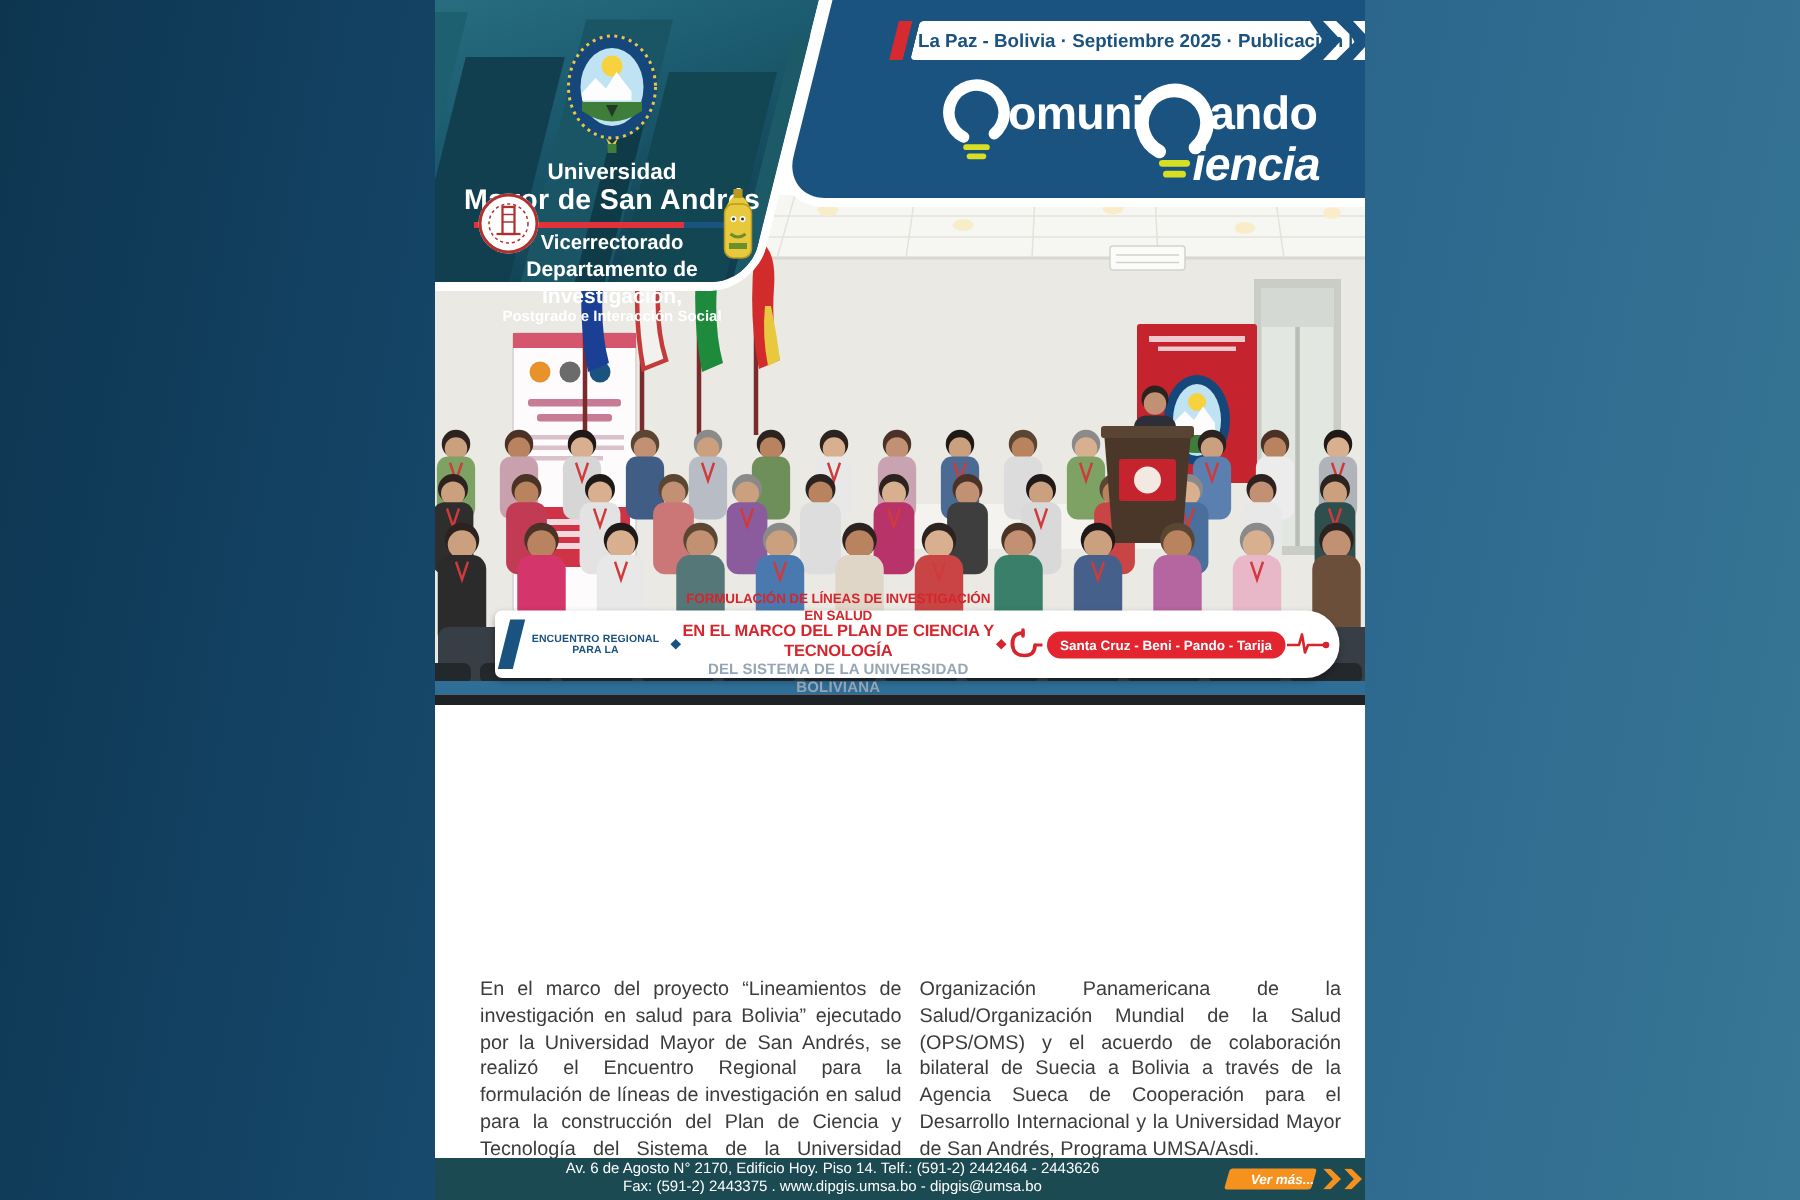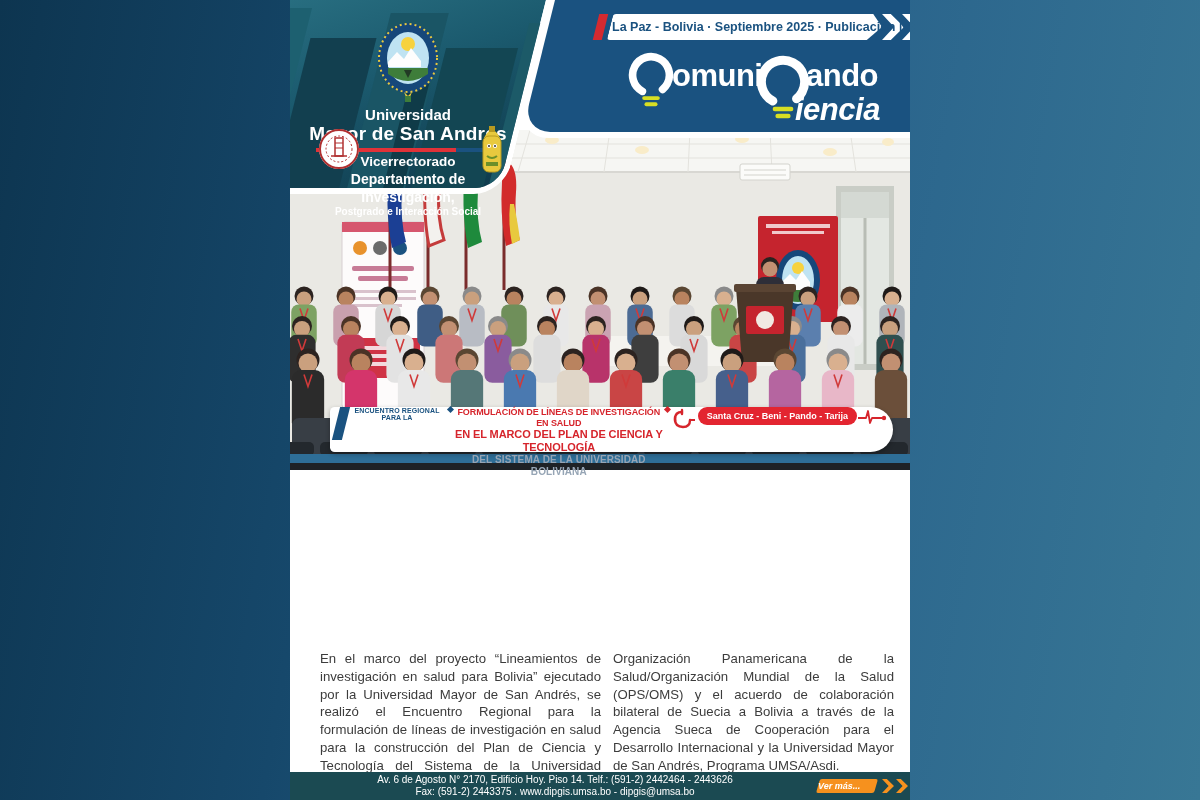--- a/index.html
+++ b/index.html
@@ -38,21 +38,21 @@
   
   .uni{position:absolute;z-index:4;color:#fff;text-align:center;}
   .uni-bar{display:flex;justify-content:center;margin:3px auto 2px;}
   .uni-bar i{display:block;height:4px;}
 
   
   .photo{position:absolute;left:0;top:130px;width:620px;height:340px;z-index:1;}
 
   
   .strip{position:absolute;left:40px;top:407px;width:563px;height:45px;background:#fff;
-      border-radius:5px 24px 24px 5px;z-index:4;display:flex;align-items:flex-start;
+      border-radius:5px 24px 24px 5px;z-index:4;display:flex;align-items:center;
       box-shadow:0 2px 5px rgba(0,0,0,.3);}
   .strip .b-blue{width:10px;height:33px;background:#1a5280;transform:skewX(-14deg);margin-left:6px;flex:none;}
   .strip .b-left{width:102px;font-size:7px;font-weight:700;color:#1a5280;text-align:center;flex:none;letter-spacing:.1px;}
   .diamond{width:5px;height:5px;transform:rotate(45deg);flex:none;}
   .strip .b-center{flex:1;text-align:center;line-height:1.18;min-width:0;}
   .strip .l1{font-size:9px;font-weight:800;color:#d6252c;letter-spacing:-.1px;}
   .strip .l2{font-size:11px;font-weight:800;color:#d6252c;letter-spacing:-.1px;}
   .strip .l3{font-size:10px;font-weight:700;color:#96a5b5;letter-spacing:.1px;}
   .strip .b-pill{background:#e32530;color:#fff;font-size:9px;font-weight:700;padding:4px 9px;
       border-radius:99px;white-space:nowrap;flex:none;}
@@ -67,21 +67,21 @@
   .cols{position:absolute;left:30px;top:650px;width:574px;display:flex;gap:12px;z-index:2;}
   .col{width:281px;font-size:13.2px;line-height:1.35;color:#3c3c3c;text-align:justify;}
 
   
   .footer{position:absolute;left:0;top:772px;width:620px;height:28px;background:#1b4a52;z-index:3;}
   .footer-text{position:absolute;left:0;top:2px;width:530px;text-align:center;color:#fff;
       font-size:10px;font-weight:400;line-height:12px;}
   .more-btn{position:absolute;left:528px;top:7px;width:58px;height:14px;background:#f6911e;
       transform:skewX(-16deg);border-radius:2px;cursor:pointer;}
   .more-label{position:absolute;left:528px;top:7px;width:58px;height:14px;line-height:14px;
-      text-align:left;color:#fff;font-size:9px;font-weight:700;font-style:italic;}
+      text-align:right;color:#fff;font-size:9px;font-weight:700;font-style:italic;}
   .more-chev{position:absolute;top:7px;width:12px;height:14px;background:#f6911e;
       clip-path:polygon(0 0,40% 0,100% 50%,40% 100%,0 100%,55% 50%);}
 </style>
 </head>
 <body>
 
 <div class="page">
 
   <svg class="photo" viewBox="0 0 620 340">
 

